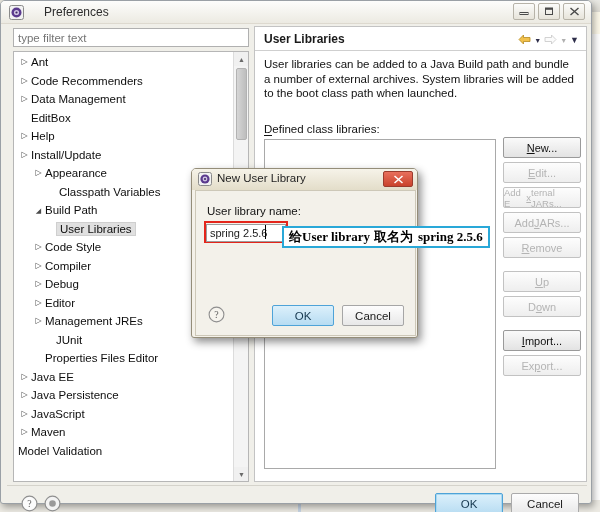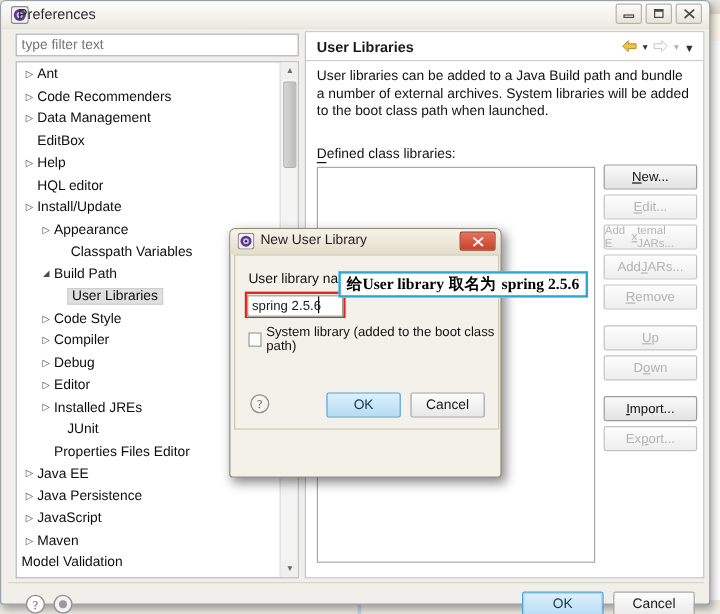--- a/index.html
+++ b/index.html
@@ -69,21 +69,21 @@
   #prefs-titlebar {
     position: relative; height: 23px;
     background: linear-gradient(#fdfdfc, #eceae2);
     border-radius: 4px 4px 0 0;
     border-bottom: 1px solid #ddd9cf;
   }
   #prefs-icon {
     position: absolute; left: 8px; top: 4px; width: 15px; height: 15px;
   }
   #prefs-title {
-    position: absolute; left: 14px; top: 4px;
+    position: absolute; left: 43px; top: 4px;
     font-size: 12px; color: #2c2c2c;
   }
   #prefs-winbuttons {
     position: absolute; right: 6px; top: 2px;
     display: flex; gap: 3px;
   }
   .winbtn {
     width: 22px; height: 17px;
     border: 1px solid #b7b3a8;
     background: linear-gradient(#fbfbfa, #e7e4da);
@@ -228,21 +228,21 @@
   }
   #btn-cancel-pref {
     right: 8px;
     border: 1px solid #aaaaaa;
     background: linear-gradient(#fdfdfd, #e8e8e8);
     color: #1a1a1a;
   }
 
   
   #nul-dialog {
-    position: absolute; left: 191px; top: 190px; width: 227px; height: 208px;
+    position: absolute; left: 191px; top: 168px; width: 227px; height: 170px;
     background: #f4f1e9;
     border: 1px solid #948d79;
     border-radius: 5px 5px 3px 3px;
     box-shadow: 3px 4px 9px rgba(0,0,0,0.45);
   }
   #nul-titlebar {
     position: relative; height: 21px;
     background: linear-gradient(#f6f3e9, #e3ddc9);
     border-radius: 4px 4px 0 0;
   }
@@ -395,24 +395,20 @@
             </div>
             <div class="tree-item" style="padding-left: 4px;">
               <span class="twisty"></span>
               <span class="lbl">EditBox</span>
             </div>
             <div class="tree-item" style="padding-left: 4px;">
               <span class="twisty">▷</span>
               <span class="lbl">Help</span>
             </div>
             <div class="tree-item" style="padding-left: 4px;">
-              <span class="twisty"></span>
-              <span class="lbl">HQL editor</span>
-            </div>
-            <div class="tree-item" style="padding-left: 4px;">
               <span class="twisty">▷</span>
               <span class="lbl">Install/Update</span>
             </div>
             <div class="tree-item" style="padding-left: 18px;">
               <span class="twisty">▷</span>
               <span class="lbl">Appearance</span>
             </div>
             <div class="tree-item" style="padding-left: 32px;">
               <span class="twisty"></span>
               <span class="lbl">Classpath Variables</span>
@@ -436,21 +432,21 @@
             <div class="tree-item" style="padding-left: 18px;">
               <span class="twisty">▷</span>
               <span class="lbl">Debug</span>
             </div>
             <div class="tree-item" style="padding-left: 18px;">
               <span class="twisty">▷</span>
               <span class="lbl">Editor</span>
             </div>
             <div class="tree-item" style="padding-left: 18px;">
               <span class="twisty">▷</span>
-              <span class="lbl">Installed JREs</span>
+              <span class="lbl">Management JREs</span>
             </div>
             <div class="tree-item" style="padding-left: 29px;">
               <span class="twisty"></span>
               <span class="lbl">JUnit</span>
             </div>
             <div class="tree-item" style="padding-left: 18px;">
               <span class="twisty"></span>
               <span class="lbl">Properties Files Editor</span>
             </div>
             <div class="tree-item" style="padding-left: 4px;">
@@ -561,24 +557,20 @@
   </div>
 
   <div id="nul-content">
     <div id="nul-label">User library name:</div>
 
     <div id="nul-input-wrap">
       <input id="nul-input" type="text" value="spring 2.5.6" style="">
     </div>
     <div id="nul-caret"></div>
 
-    <label id="nul-check-row">
-      <span id="nul-checkbox"></span>
-      <span>System library (added to the boot class path)</span>
-    </label>
 
     <div id="nul-buttons-area">
       <span id="nul-help">
         <svg width="17" height="17" viewBox="0 0 17 17">
           <circle cx="8.5" cy="8.5" r="7.4" fill="#f6f4ee" stroke="#8f8f8f" stroke-width="1.1"></circle>
           <text x="8.5" y="12.2" font-size="10" text-anchor="middle" fill="#5c5c5c" font-family="Liberation Serif, serif">?</text>
         </svg>
       </span>
       <div class="nulbtn" id="nul-ok">OK</div>
       <div class="nulbtn" id="nul-cancel">Cancel</div>

